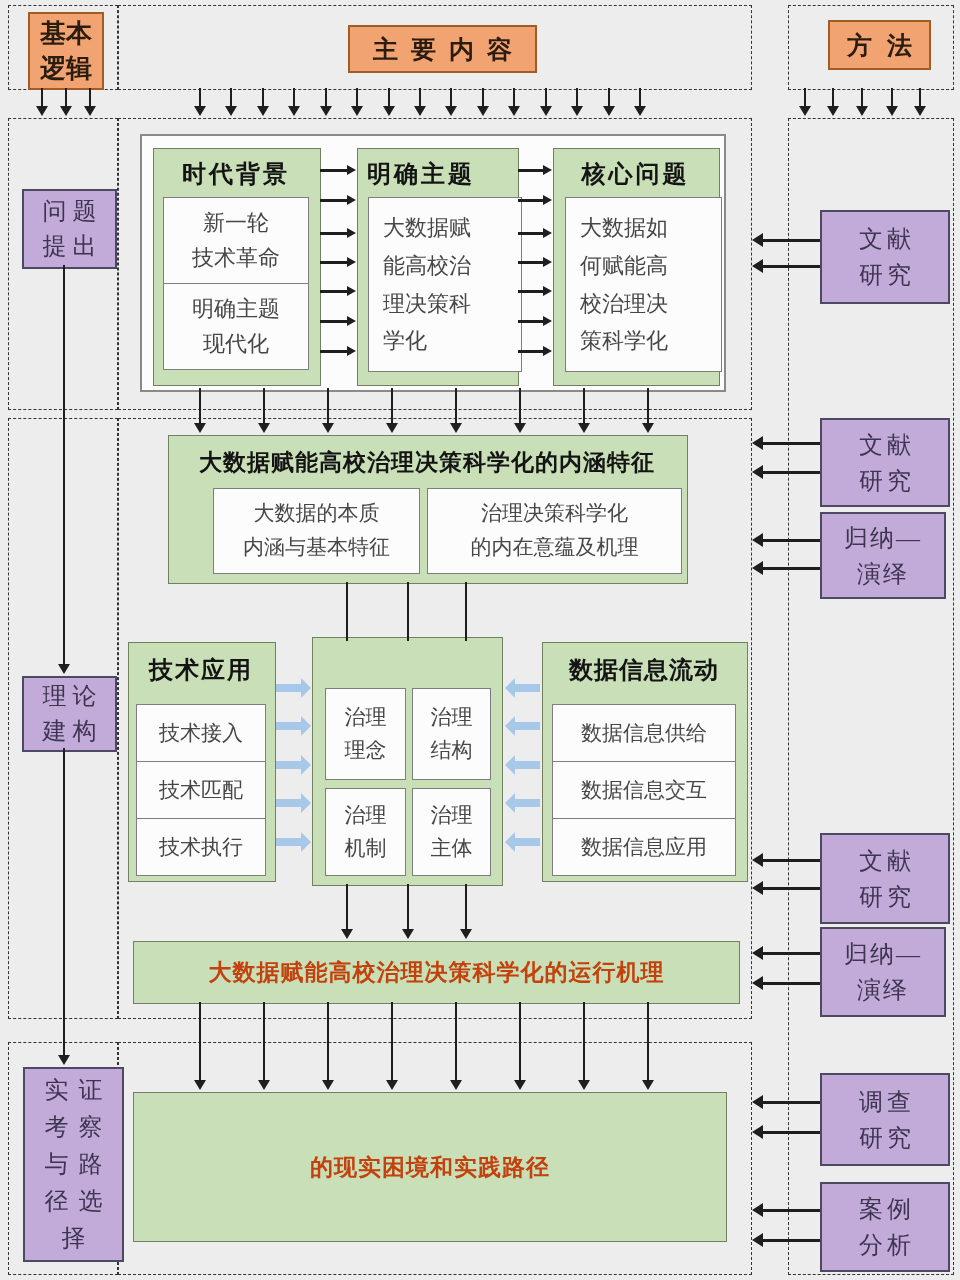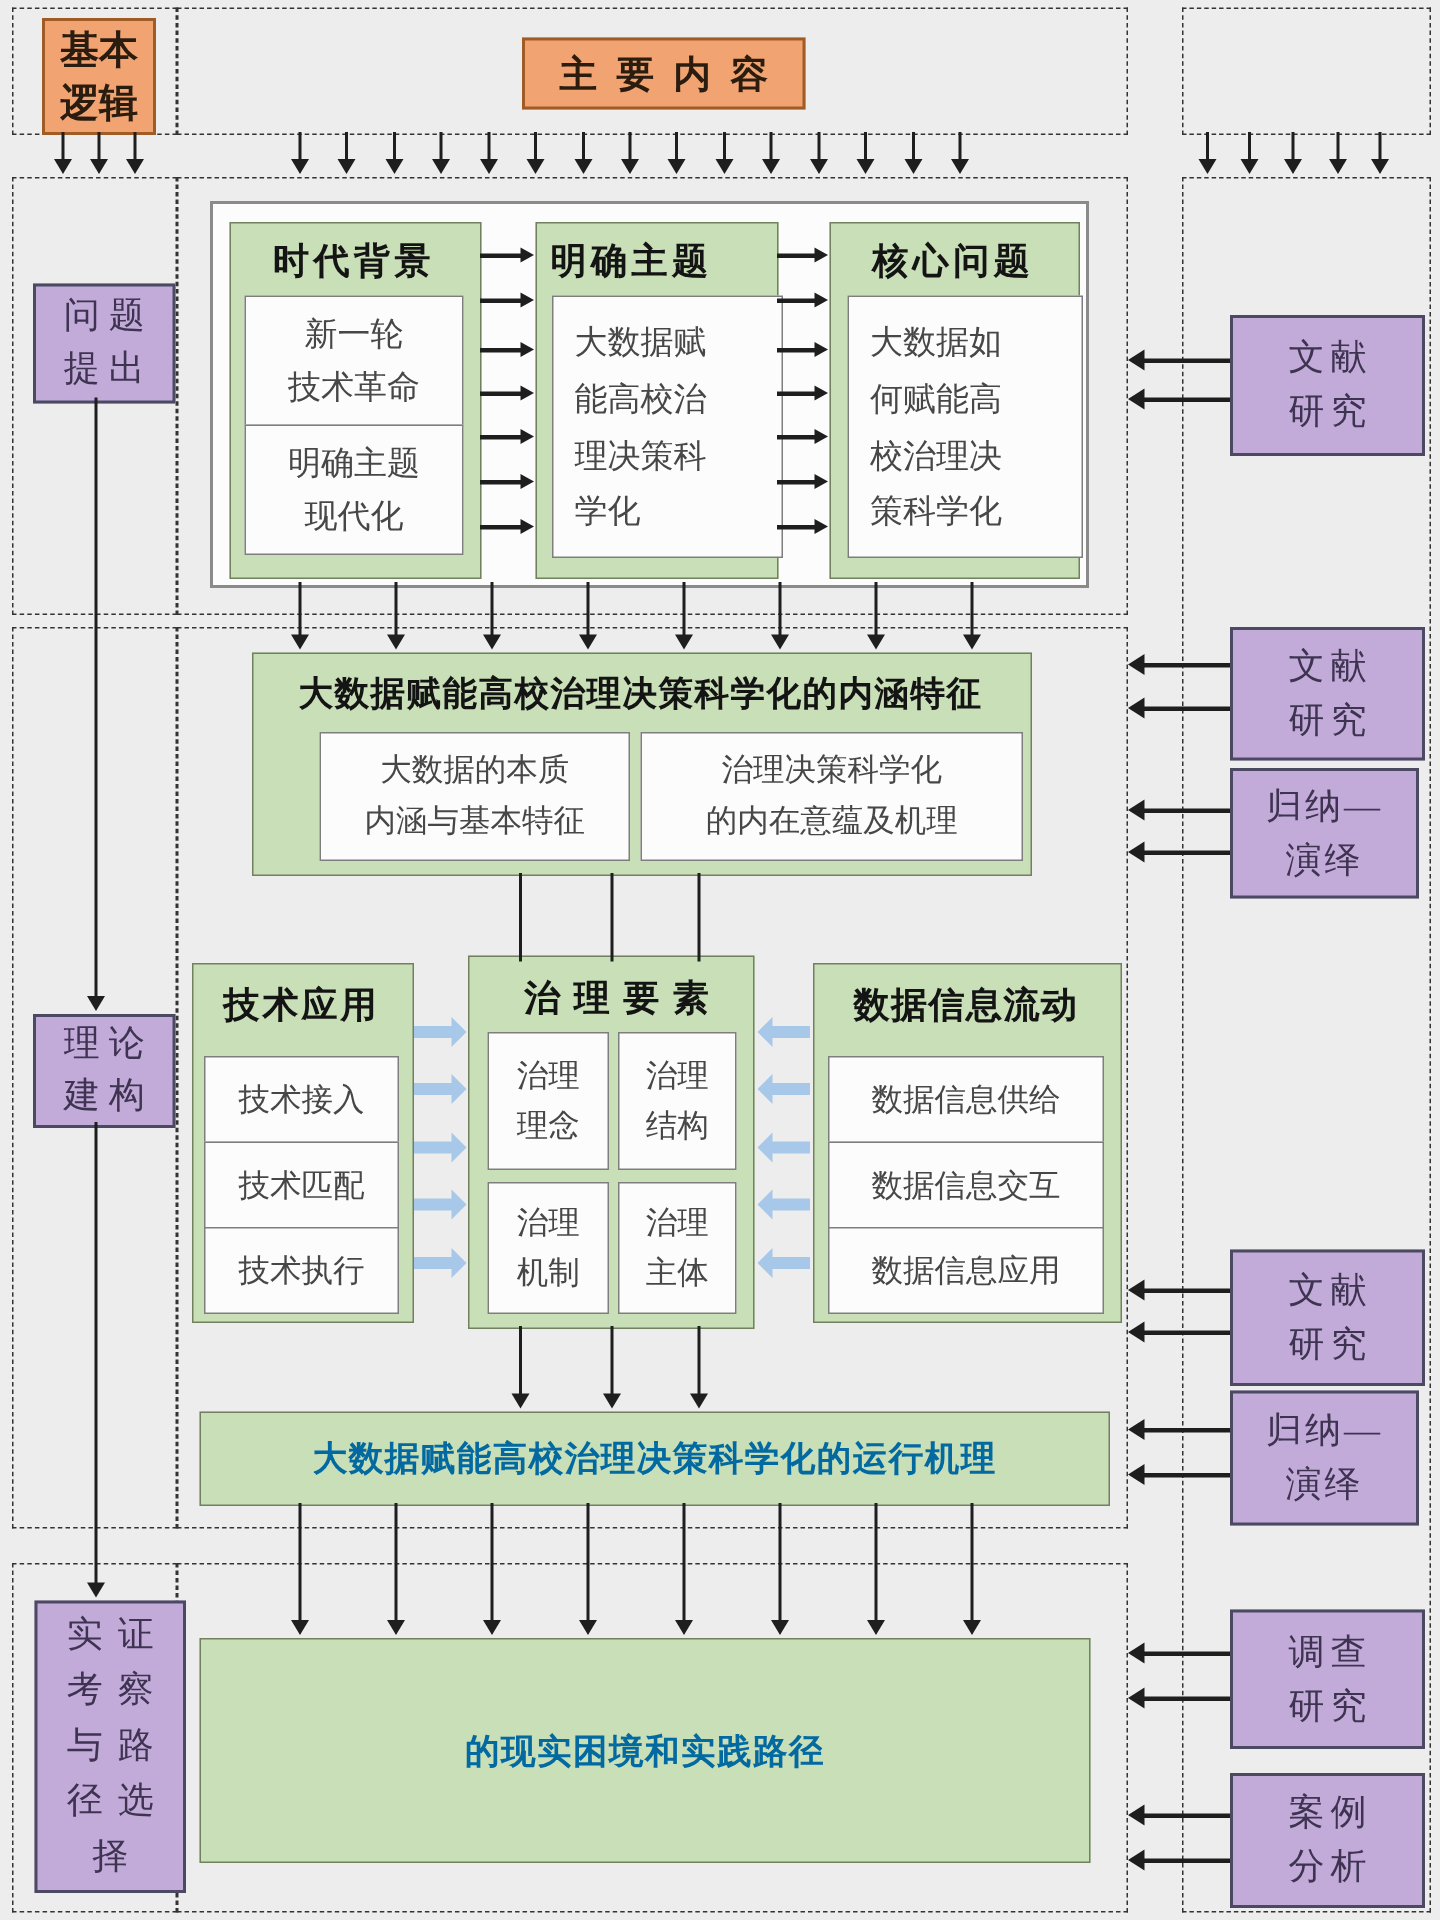--- a/index.html
+++ b/index.html
@@ -17,21 +17,21 @@
   .flexc{display:flex;align-items:center;justify-content:center;text-align:center;}
   .gtitle{position:absolute;text-align:center;font-family:"Liberation Sans",sans-serif;font-weight:700;color:#141414;}
   .wbox{position:absolute;background:var(--white-fill,#fcfcfc);border:1px solid var(--white-border,#7e7e7e);
         display:flex;align-items:center;justify-content:center;text-align:center;
         font-family:"Liberation Serif",serif;color:var(--serif-ink,#474747);white-space:pre-line;}
   .stack{position:absolute;display:flex;flex-direction:column;}
   .scell{flex:1;background:var(--white-fill,#fcfcfc);border:1px solid var(--white-border,#7e7e7e);margin-top:-1px;
          display:flex;align-items:center;justify-content:center;text-align:center;
          font-family:"Liberation Serif",serif;color:var(--serif-ink,#474747);white-space:pre-line;}
   .scell:first-child{margin-top:0;}
-  .bigtitle{font-family:"Liberation Sans",sans-serif;font-weight:700;color:#0369a1;}
+  .bigtitle{font-family:"Liberation Sans",sans-serif;font-weight:700;color:#c2410c;}
   
   .va{position:absolute;width:12px;}
   .va::before{content:"";position:absolute;left:5px;top:0;bottom:8px;width:2px;background:var(--arrow,#1e1e1e);}
   .va::after{content:"";position:absolute;left:0;bottom:0;width:0;height:0;
              border-left:6px solid transparent;border-right:6px solid transparent;border-top:10px solid var(--arrow,#1e1e1e);}
   .vl{position:absolute;width:2px;background:var(--arrow,#1e1e1e);}
   
   .ha{position:absolute;height:12px;}
   .ha::before{content:"";position:absolute;left:0;right:7px;top:5px;height:2.5px;background:var(--arrow,#1e1e1e);}
   .ha::after{content:"";position:absolute;right:0;top:1px;width:0;height:0;
@@ -62,20 +62,21 @@
   <div class="frame" style="left:118px;top:118px;width:632px;height:290px"></div>
   <div class="frame" style="left:8px;top:418px;width:108px;height:599px"></div>
   <div class="frame" style="left:118px;top:418px;width:632px;height:599px"></div>
   <div class="frame" style="left:8px;top:1042px;width:108px;height:231px"></div>
   <div class="frame" style="left:118px;top:1042px;width:632px;height:231px"></div>
   <div class="frame" style="left:788px;top:118px;width:164px;height:1155px"></div>
 
   <div class="obox" style="left:28px;top:12px;width:72px;height:74px;font-size:26px;line-height:1.35">基本
 逻辑</div>
   <div class="obox" style="left:348px;top:25px;width:172px;height:44px;font-size:25px;letter-spacing:13px;padding-left:13px">主要内容</div>
+  <div class="obox" style="left:828px;top:20px;width:84px;height:46px;font-size:25px;letter-spacing:15px;padding-left:15px">方法</div>
 
   <div class="pbox" style="left:22px;top:189px;width:85px;height:76px;font-size:24px;line-height:1.45;letter-spacing:6px;padding-left:6px">问题
 提出</div>
   <div class="pbox" style="left:22px;top:676px;width:85px;height:72px;font-size:24px;line-height:1.45;letter-spacing:6px;padding-left:6px">理论
 建构</div>
   <div class="pbox" style="left:23px;top:1067px;width:87px;height:191px;font-size:24px;line-height:1.55;letter-spacing:10px;padding-left:10px">实证
 考察
 与路
 径选
 择</div>
@@ -114,21 +115,20 @@
 
   <div class="gbox" style="left:128px;top:642px;width:146px;height:238px"></div>
   <div class="gtitle" style="left:128px;top:654px;width:146px;font-size:24px;letter-spacing:2px">技术应用</div>
   <div class="stack" style="left:136px;top:704px;width:130px;height:172px">
     <div class="scell" style="font-size:21px">技术接入</div>
     <div class="scell" style="font-size:21px">技术匹配</div>
     <div class="scell" style="font-size:21px">技术执行</div>
   </div>
 
   <div class="gbox" style="left:312px;top:637px;width:189px;height:247px"></div>
-  <div class="gtitle" style="left:312px;top:649px;width:189px;font-size:24px;letter-spacing:9px;padding-left:9px">治理要素</div>
   <div class="wbox" style="left:325px;top:688px;width:79px;height:90px;font-size:21px;line-height:1.55">治理
 理念</div>
   <div class="wbox" style="left:412px;top:688px;width:77px;height:90px;font-size:21px;line-height:1.55">治理
 结构</div>
   <div class="wbox" style="left:325px;top:788px;width:79px;height:86px;font-size:21px;line-height:1.55">治理
 机制</div>
   <div class="wbox" style="left:412px;top:788px;width:77px;height:86px;font-size:21px;line-height:1.55">治理
 主体</div>
 
   <div class="gbox" style="left:542px;top:642px;width:204px;height:238px"></div>

